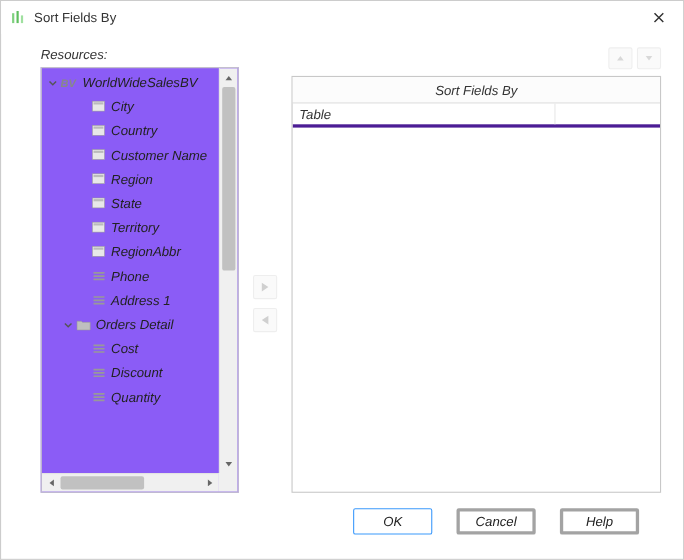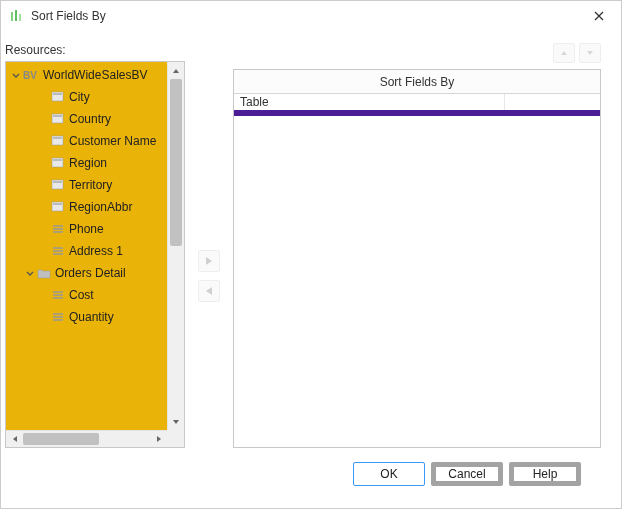--- a/index.html
+++ b/index.html
@@ -28,36 +28,37 @@
   .titlebar .title { font-size: 12px; color:#333; }
   .titlebar .close {
     margin-left:auto;
     width:45px; height:30px;
     display:flex; align-items:center; justify-content:center;
     font-size:14px; color:#333;
   }
 
   .dialog-body {
     flex:1;
-    padding: 12px 20px 0 4px;
+    padding: 12px 20px 0 36px;
     display:flex;
     flex-direction:column;
+    font-style:italic;
   }
   .work-area {
     display:flex;
     height: 405px;
   }
   .resources-col { width: 180px; display:flex; flex-direction:column; }
   .resources-label { font-size:12px; color:#333; margin-bottom:4px; }
   .tree-frame {
     border:1px solid #c8c8c8;
     height: 100%;
     position:relative;
     overflow:hidden;
-    background:#eab308;
+    background:#8b5cf6;
   }
   .tree-scroll {
     position:absolute; left:0; top:0; right:17px; bottom:17px;
     overflow:hidden;
   }
   .tree { padding: 2px 0; white-space:nowrap; }
   .tree-node {
     display:flex; align-items:center;
     height:22px;
     padding-left:4px;
@@ -130,39 +131,39 @@
   .gh-cell {
     display:flex; align-items:center; justify-content:center;
     font-size:12px; color:#333;
     border-right:1px solid #d6d6d6;
     background:#fcfcfc;
   }
   .gh-cell:last-child { border-right:none; }
   .gh1 { flex:1; }
   .gh2 { width:95px; }
   .grid-row {
-    display:flex; height:22px; border-bottom:6px solid #4c1d95;
+    display:flex; height:22px; border-bottom:3px solid #4c1d95;
   }
   .gr-cell { flex:1; display:flex; align-items:center; padding-left:6px; font-size:12px; color:#333; border-right:1px solid #e8e8e8; }
   .gr-cell.c2 { flex:0 0 95px; border-right:none; }
 
   .button-bar {
-    display:flex; justify-content:flex-end; gap:6px;
+    display:flex; justify-content:flex-end; gap:22px;
     padding: 14px 20px 14px 0;
   }
   .btnw {
     min-width:72px; height:24px;
     border:1px solid #9ec7f1;
     background:#fff;
     font-size:12px; color:#222;
     display:flex; align-items:center; justify-content:center;
     border-radius:2px;
   }
   .btnw.default { border:1px solid #3b99fc; }
-  .btnw.plain { border:5px solid #a3a3a3; }
+  .btnw.plain { border:3px solid #a3a3a3; }
 
   svg { display:block; }
 </style>
 </head>
 <body>
 
 <div class="titlebar">
   <span class="app-icon">
     <svg width="16" height="16">
       <rect x="2" y="4" width="2" height="9" fill="#7fd17f"></rect>
@@ -266,20 +267,35 @@
                   <svg width="8" height="8">
                     <path d="M1 3 L4 6 L7 3" fill="none" stroke="#555" stroke-width="1.3"></path>
                   </svg>
                 </span>
                 <span class="node-icon">
                   <svg width="14" height="12">
                     <rect x="1" y="1" width="11" height="9" fill="#e8e8e8" stroke="#999" stroke-width="0.5"></rect>
                     <rect x="2" y="2" width="9" height="2" fill="#bbb"></rect>
                   </svg>
                 </span>
+                <span class="node-label">State</span>
+              </div>
+              <div class="tree-node">
+                <span class="tn-indent" style="width: 28px;"></span>
+                <span class="expander placeholder">
+                  <svg width="8" height="8">
+                    <path d="M1 3 L4 6 L7 3" fill="none" stroke="#555" stroke-width="1.3"></path>
+                  </svg>
+                </span>
+                <span class="node-icon">
+                  <svg width="14" height="12">
+                    <rect x="1" y="1" width="11" height="9" fill="#e8e8e8" stroke="#999" stroke-width="0.5"></rect>
+                    <rect x="2" y="2" width="9" height="2" fill="#bbb"></rect>
+                  </svg>
+                </span>
                 <span class="node-label">Territory</span>
               </div>
               <div class="tree-node">
                 <span class="tn-indent" style="width: 28px;"></span>
                 <span class="expander placeholder">
                   <svg width="8" height="8">
                     <path d="M1 3 L4 6 L7 3" fill="none" stroke="#555" stroke-width="1.3"></path>
                   </svg>
                 </span>
                 <span class="node-icon">
@@ -344,20 +360,36 @@
                   </svg>
                 </span>
                 <span class="node-icon">
                   <svg width="14" height="12">
                     <line x1="2" y1="3" x2="12" y2="3" stroke="#999" stroke-width="1.5"></line>
                     <line x1="2" y1="6" x2="12" y2="6" stroke="#999" stroke-width="1.5"></line>
                     <line x1="2" y1="9" x2="12" y2="9" stroke="#999" stroke-width="1.5"></line>
                   </svg>
                 </span>
                 <span class="node-label">Cost</span>
+              </div>
+              <div class="tree-node">
+                <span class="tn-indent" style="width: 28px;"></span>
+                <span class="expander placeholder">
+                  <svg width="8" height="8">
+                    <path d="M1 3 L4 6 L7 3" fill="none" stroke="#555" stroke-width="1.3"></path>
+                  </svg>
+                </span>
+                <span class="node-icon">
+                  <svg width="14" height="12">
+                    <line x1="2" y1="3" x2="12" y2="3" stroke="#999" stroke-width="1.5"></line>
+                    <line x1="2" y1="6" x2="12" y2="6" stroke="#999" stroke-width="1.5"></line>
+                    <line x1="2" y1="9" x2="12" y2="9" stroke="#999" stroke-width="1.5"></line>
+                  </svg>
+                </span>
+                <span class="node-label">Discount</span>
               </div>
               <div class="tree-node">
                 <span class="tn-indent" style="width: 28px;"></span>
                 <span class="expander placeholder">
                   <svg width="8" height="8">
                     <path d="M1 3 L4 6 L7 3" fill="none" stroke="#555" stroke-width="1.3"></path>
                   </svg>
                 </span>
                 <span class="node-icon">
                   <svg width="14" height="12">

